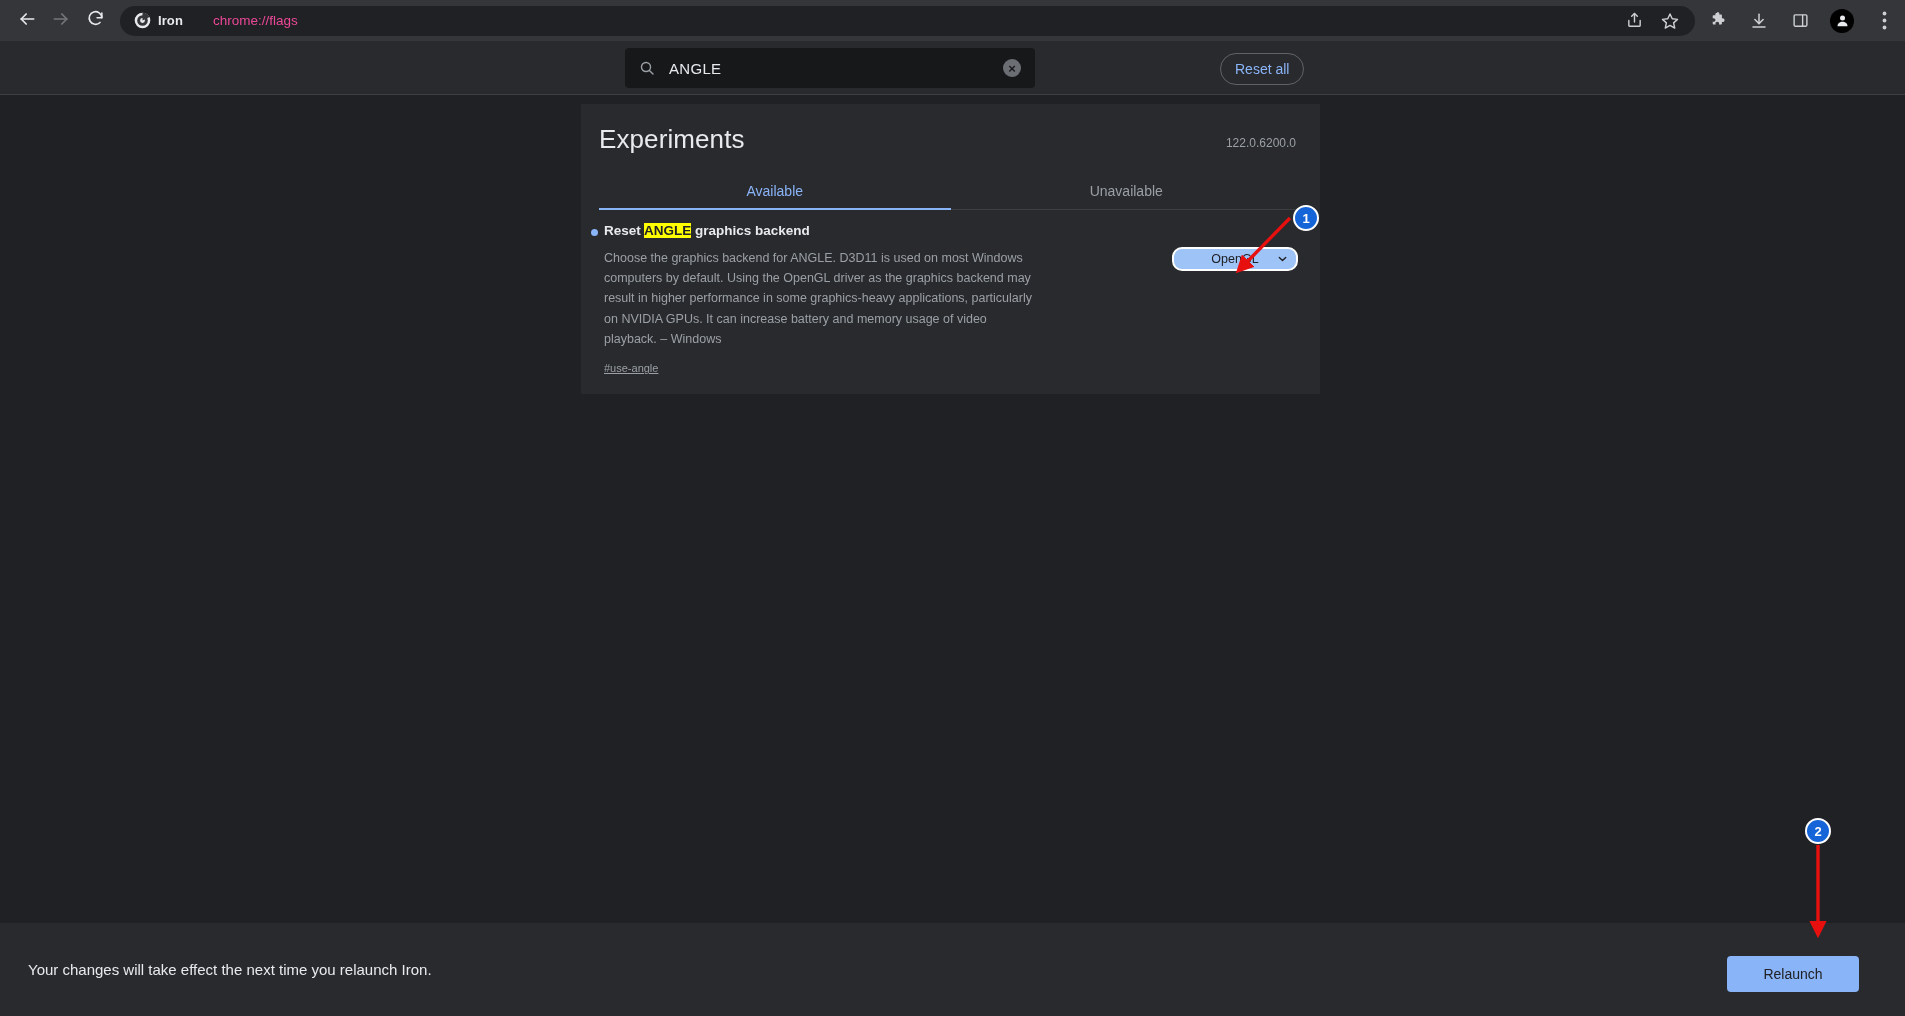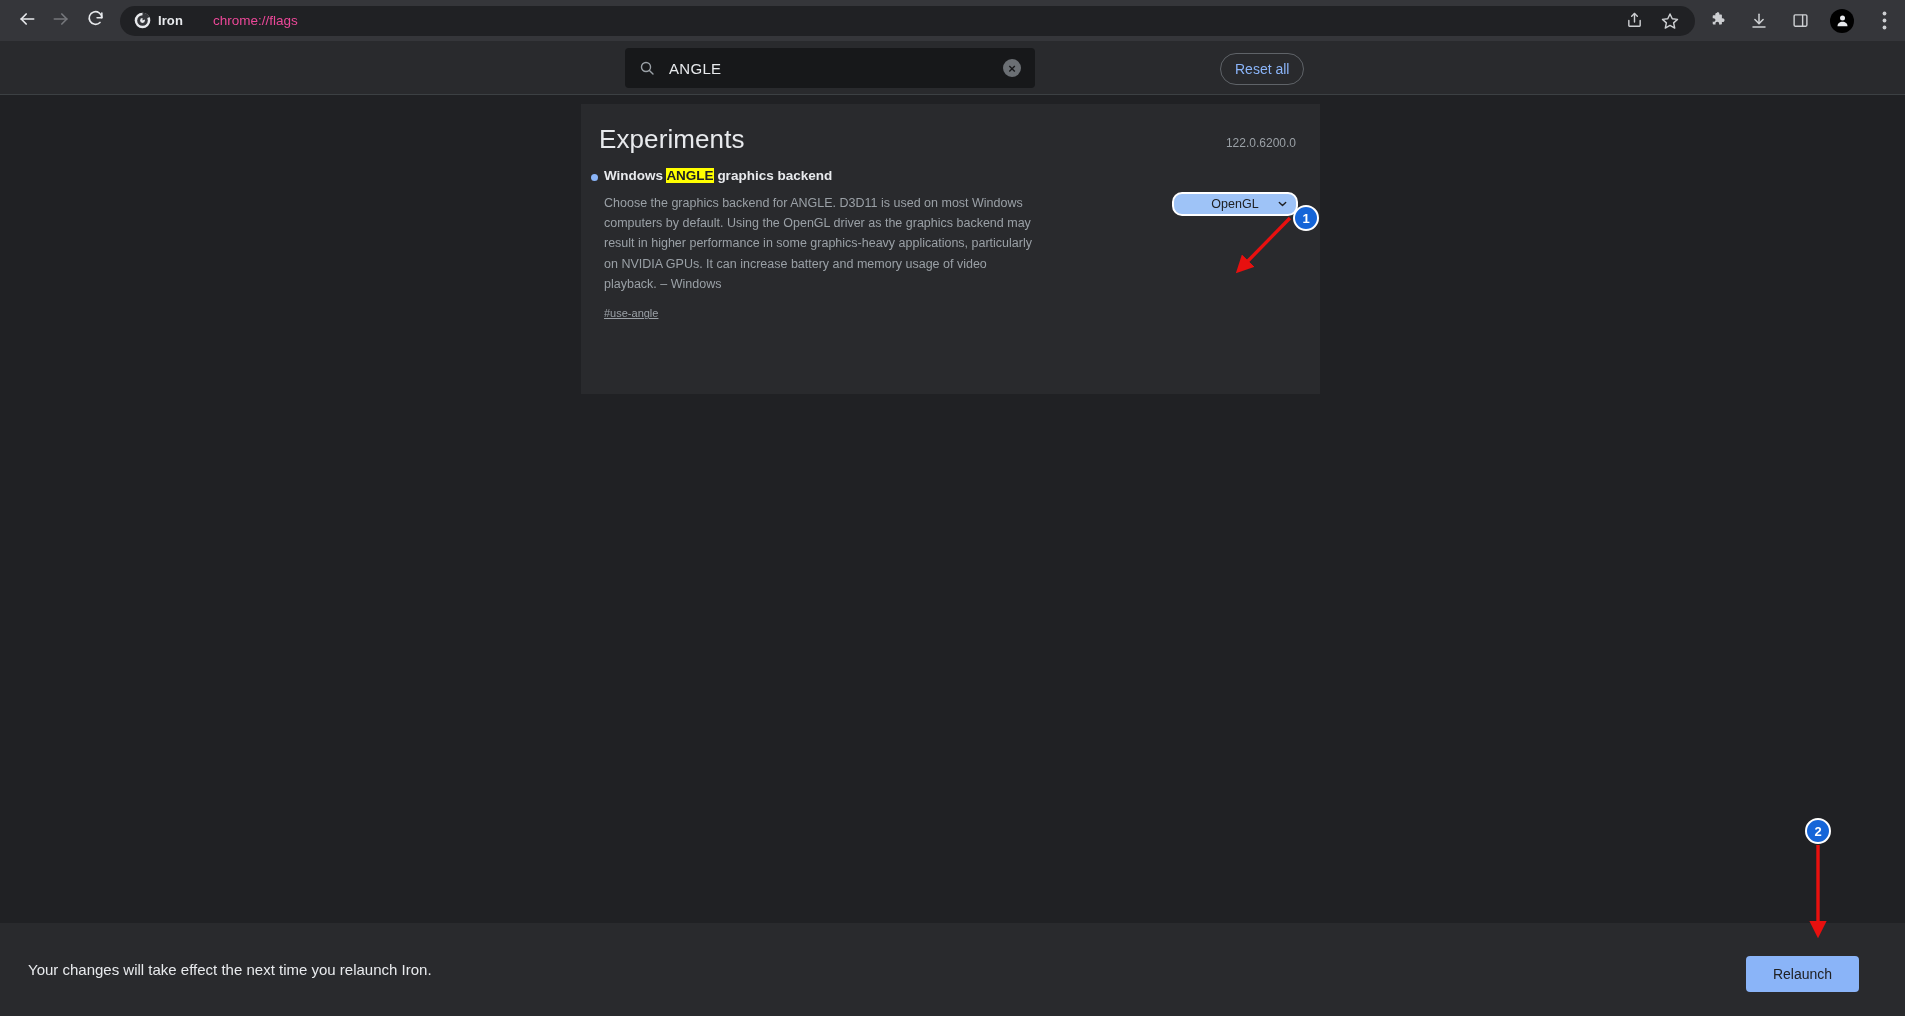--- a/index.html
+++ b/index.html
@@ -193,21 +193,21 @@
     position: absolute; left: 0; top: 923px;
     width: 1905px; height: 93px;
     background: #292a2d;
   }
   .bottom-text {
     position: absolute; left: 28px; top: 38px;
     color: #e8eaed; font-size: 15px;
   }
   .relaunch-btn {
     position: absolute; right: 46px; top: 33px;
-    width: 113px; height: 36px;
+    width: 132px; height: 36px;
     background: #8ab4f8;
     border-radius: 4px;
     color: #202124; font-size: 14px;
     display: flex; align-items: center; justify-content: center;
     font-family: "Liberation Sans", sans-serif;
   }
 
   
   .annot-layer {
     position: absolute; left: 0; top: 0;
@@ -332,25 +332,29 @@
   </div>
   <div class="reset-btn">Reset all</div>
 </div>
 
 <div class="card">
   <div class="card-head">
     <div class="page-title">Experiments</div>
     <div class="version">122.0.6200.0</div>
   </div>
 
+  <div class="tabs">
+    <div class="tab active">Available</div>
+    <div class="tab">Unavailable</div>
+  </div>
 
   <div class="experiment">
     <span class="exp-dot"></span>
     <div class="exp-body">
-      <div class="exp-title"><span>Windows </span><span class="hl">ANGLE</span><span> graphics backend</span></div>
+      <div class="exp-title"><span>Reset </span><span class="hl">ANGLE</span><span> graphics backend</span></div>
       <div class="exp-desc">Choose the graphics backend for ANGLE. D3D11 is used on most Windows computers by default. Using the OpenGL driver as the graphics backend may result in higher performance in some graphics-heavy applications, particularly on NVIDIA GPUs. It can increase battery and memory usage of video playback. – Windows</div>
       <a class="exp-link">#use-angle</a>
     </div>
     <div class="exp-control">
       <div class="flag-select">
         <span>OpenGL</span>
         <span class="chev">
           <svg width="11" height="11" viewBox="0 0 24 24" fill="none" stroke="#202124" stroke-width="3" stroke-linecap="round" stroke-linejoin="round">
               <polyline points="5 8.5 12 15.5 19 8.5"></polyline>
             </svg>

